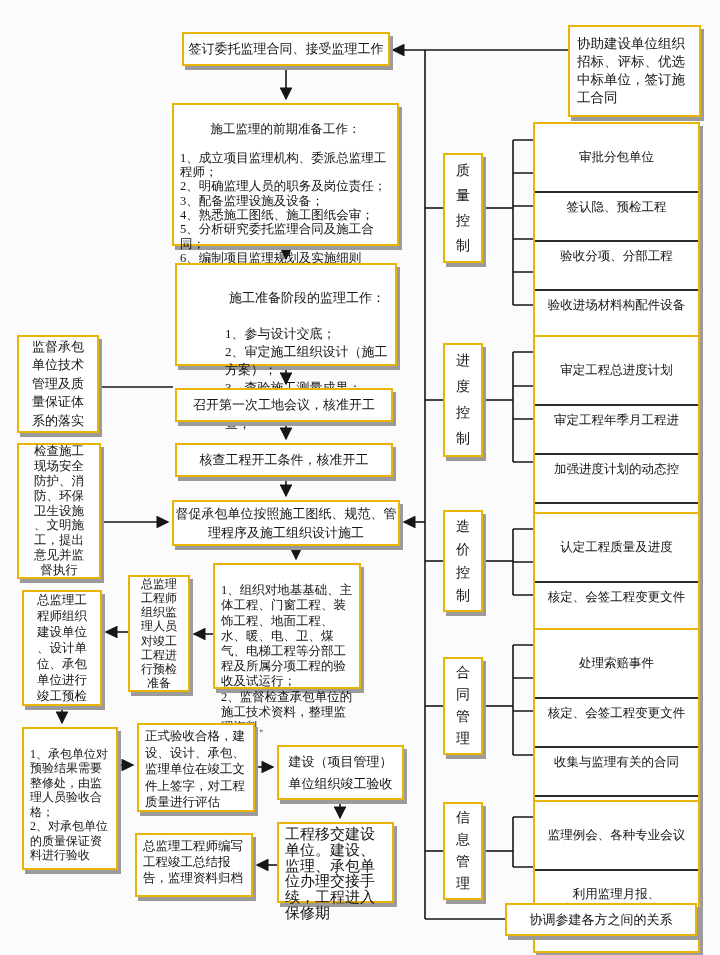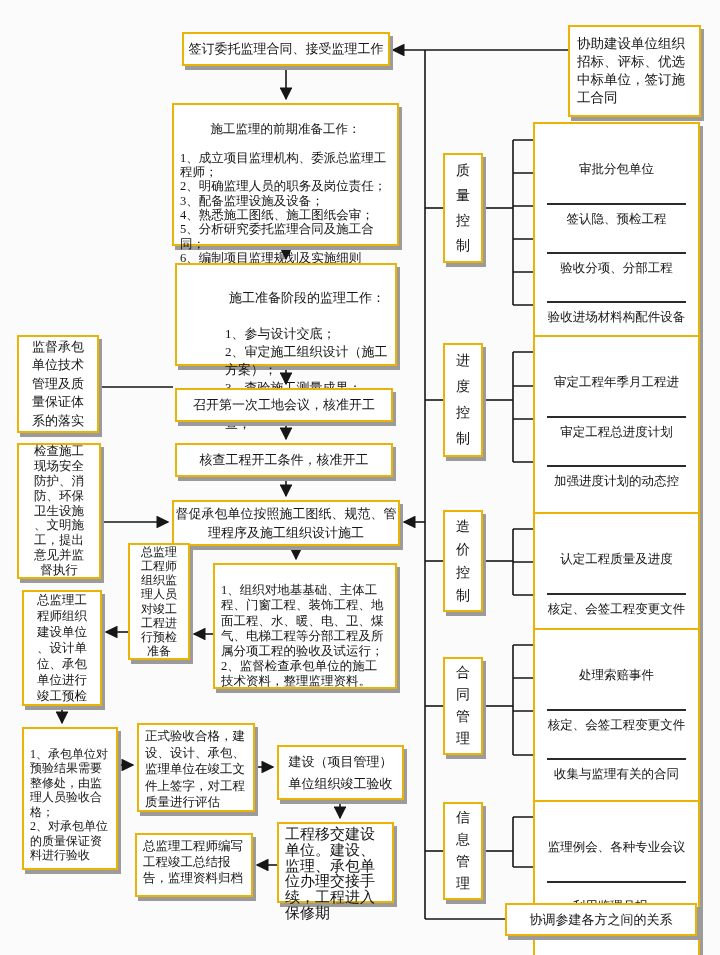--- a/index.html
+++ b/index.html
@@ -12,21 +12,21 @@
     position:absolute;box-sizing:border-box;background:#ffffff;
     border:2px solid #eab308;box-shadow:3px 4px 0 #9b9b9b;z-index:1;
     white-space:pre-line;
   }
   .c{display:flex;align-items:center;justify-content:center;text-align:center;}
   .lft{display:flex;align-items:center;text-align:left;}
   .pad{padding:3px 6px;}
   .title-line{text-align:center;}
   .num-lines div{text-align:left;}
   .vbox{display:flex;align-items:center;justify-content:center;text-align:center;}
-  .grp{padding:12px;}
+  .grp{padding:0;}
   .cell{
     border-top:2px solid #2b2b2b;display:flex;align-items:center;justify-content:center;
     text-align:center;white-space:pre-line;font-size:12.5px;line-height:15px;box-sizing:border-box;
   }
   .cell:first-child{border-top:none;}
 </style>
 </head>
 <body>
 
 <div id="canvas">
@@ -92,21 +92,21 @@
     <div class="title-line">施工准备阶段的监理工作：</div>
     <div class="num-lines"><div>1、参与设计交底；</div><div>2、审定施工组织设计（施工方案）；</div><div>3、查验施工测量成果；</div><div>4、施工现场周围环境的调查；</div></div>
   </div>
 
   <div class="stage c" style="left:175px;top:388px;width:218px;height:34px;font-size:13px;">召开第一次工地会议，核准开工</div>
 
   <div class="stage c" style="left:175px;top:443px;width:218px;height:34px;font-size:13px;">核查工程开工条件，核准开工</div>
 
   <div class="stage c" style="left:172px;top:500px;width:228px;height:46px;font-size:13px;line-height:19px;">督促承包单位按照施工图纸、规范、管理程序及施工组织设计施工</div>
 
-  <div class="stage pad" style="left:213px;top:563px;width:184px;height:126px;font-size:12.5px;line-height:15.2px;">
+  <div class="stage pad" style="left:213px;top:563px;width:148px;height:126px;font-size:12.5px;line-height:15.2px;">
     <div class="num-lines"><div>1、组织对地基基础、主体工程、门窗工程、装饰工程、地面工程、水、暖、电、卫、煤气、电梯工程等分部工程及所属分项工程的验收及试运行；</div><div>2、监督检查承包单位的施工技术资料，整理监理资料。</div></div>
   </div>
 
   <div class="stage lft" style="left:568px;top:25px;width:133px;height:92px;font-size:13.5px;line-height:18px;padding:4px 7px;">协助建设单位组织招标、评标、优选中标单位，签订施工合同</div>
 
   <div class="stage vbox" style="left:17px;top:335px;width:82px;height:98px;font-size:13px;line-height:18.5px;">监督承包
 单位技术
 管理及质
 量保证体
 系的落实</div>
@@ -122,21 +122,21 @@
 督执行</div>
 
   <div class="stage vbox" style="left:22px;top:590px;width:80px;height:116px;font-size:12.5px;line-height:16px;">总监理工
 程师组织
 建设单位
 、设计单
 位、承包
 单位进行
 竣工预检</div>
 
-  <div class="stage vbox" style="left:128px;top:543px;width:62px;height:117px;font-size:12px;line-height:14.2px;">总监理
+  <div class="stage vbox" style="left:128px;top:575px;width:62px;height:117px;font-size:12px;line-height:14.2px;">总监理
 工程师
 组织监
 理人员
 对竣工
 工程进
 行预检
 准备</div>
 
   <div class="stage pad" style="left:22px;top:727px;width:96px;height:143px;font-size:12px;line-height:14.5px;">
     <div class="num-lines"><div>1、承包单位对预验结果需要整修处，由监理人员验收合格；</div><div>2、对承包单位的质量保证资料进行验收</div></div>
@@ -162,22 +162,22 @@
     <div class="cell" style="height:31px">验收进场材料构配件设备</div>
     <div class="cell" style="height:31px">审签工程质量报表</div>
     <div class="cell" style="height:31px">参加质量事故的调查处理</div>
   </div>
 
   <div class="stage vbox" style="left:443px;top:343px;width:40px;height:114px;font-size:14px;line-height:26px;">进
 度
 控
 制</div>
   <div class="stage grp" style="left:533px;top:335px;width:167px;">
+    <div class="cell" style="height:31px">审定工程总进度计划</div>
     <div class="cell" style="height:31px">审定工程年季月工程进</div>
-    <div class="cell" style="height:31px">审定工程总进度计划</div>
     <div class="cell" style="height:31px">加强进度计划的动态控</div>
     <div class="cell" style="height:52px">对年季月进度计划
 提出修改意见</div>
   </div>
 
   <div class="stage vbox" style="left:443px;top:510px;width:40px;height:102px;font-size:14px;line-height:23px;">造
 价
 控
 制</div>
   <div class="stage grp" style="left:533px;top:512px;width:167px;">

